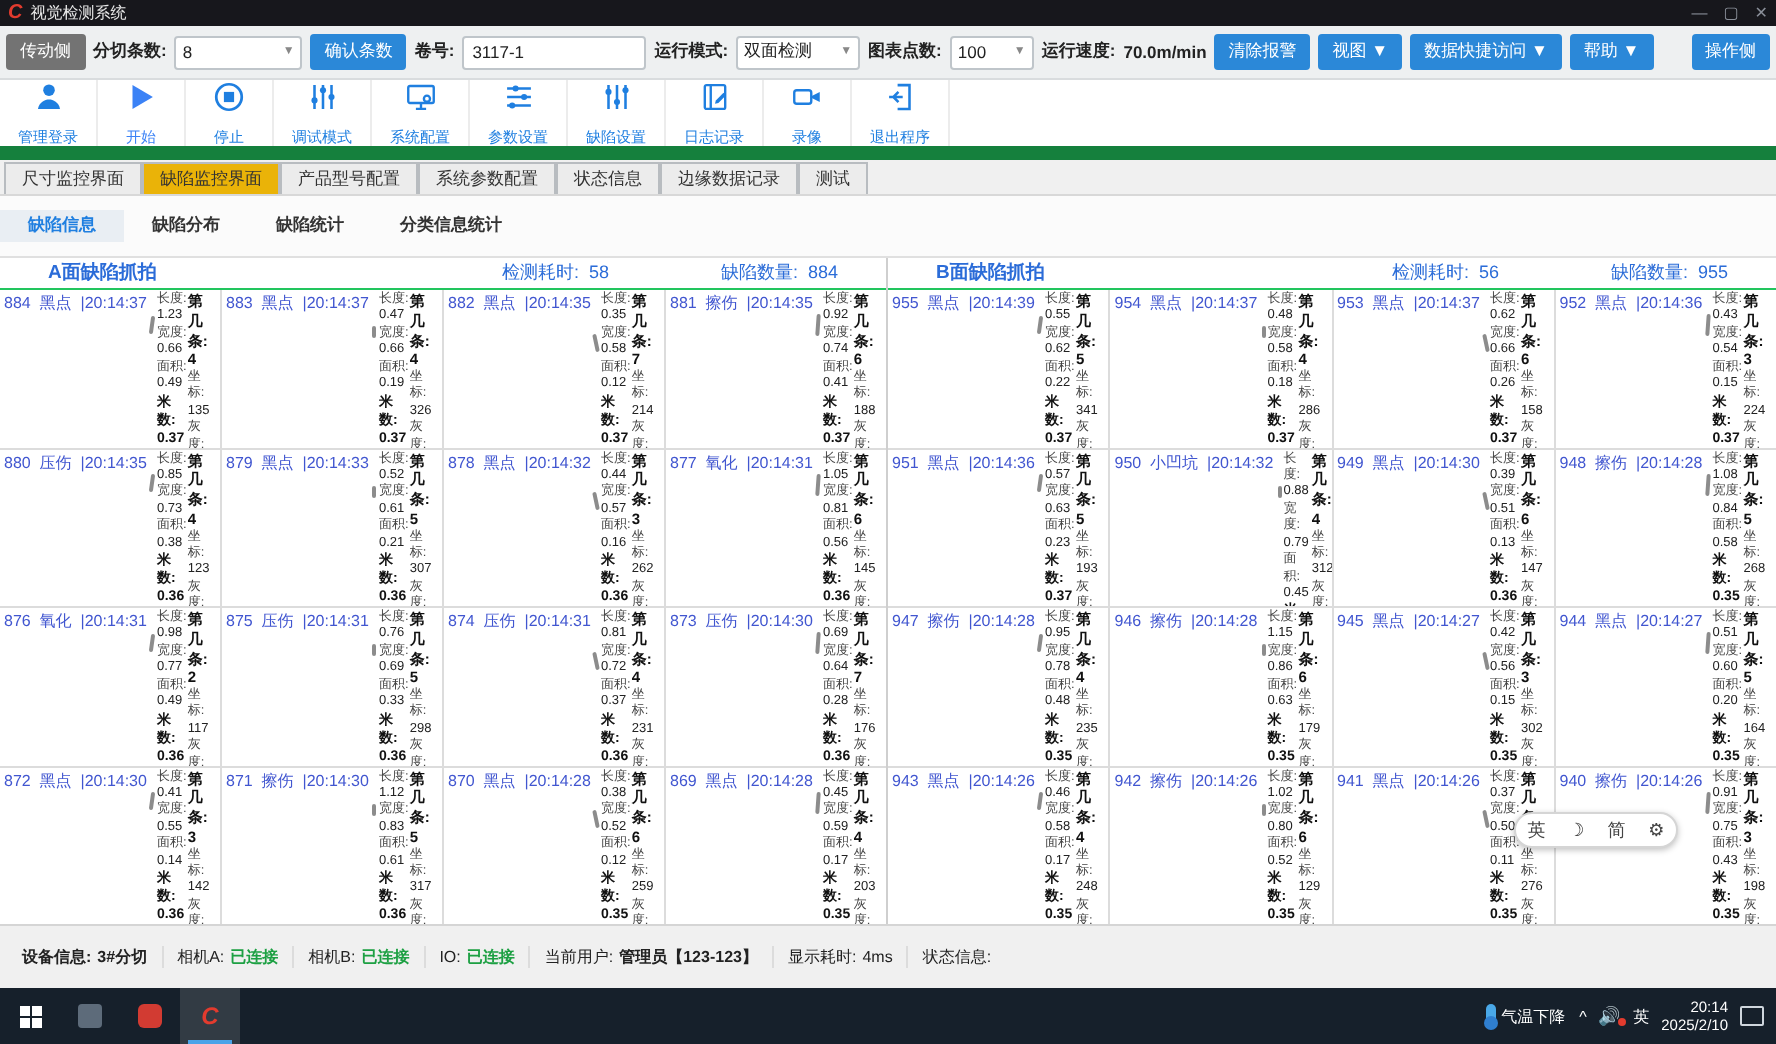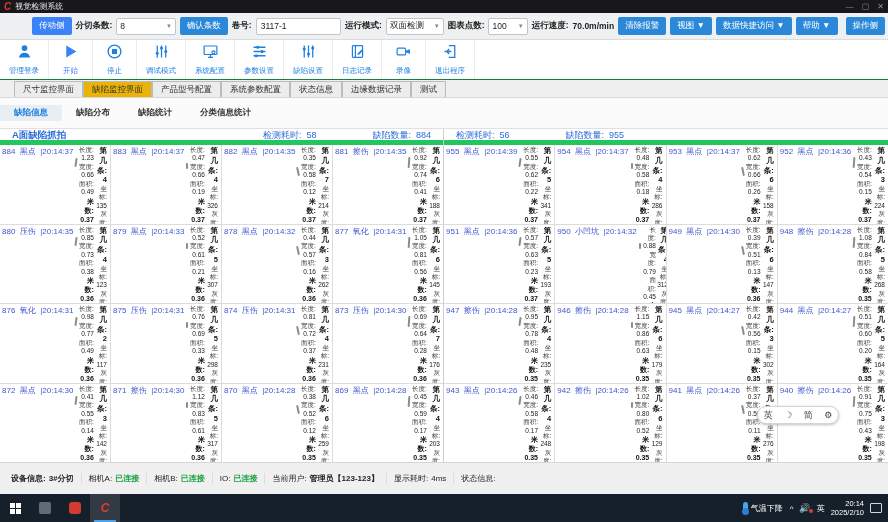--- a/index.html
+++ b/index.html
@@ -8,65 +8,65 @@
 
   
   .titlebar { height:13px; background:#17171c; color:#e8e8e8; display:flex; align-items:center; padding:0 4px; font-size:8px; flex:0 0 auto;}
   .logo { color:#e23b2e; font-weight:bold; font-style:italic; font-size:10px; margin-right:4px; line-height:10px;}
   .win-ctrls { margin-left:auto; display:flex; gap:8px; color:#8a8f99; font-size:8px;}
   .win-ctrls span{cursor:default;}
 
   
   .toolbar1 { height:27px; background:#eef0f1; border-bottom:1px solid #d9dcde; display:flex; align-items:center; gap:4px; padding:0 3px; font-size:8.5px; flex:0 0 auto; white-space:nowrap;}
   .btn { background:#2b88d8; color:#fff; border:none; border-radius:2px; font-size:8.5px; padding:3px 7px; cursor:pointer; }
-  .btn.light { background:#3b82f6;margin-left:29px; }
+  .btn.light { background:#737373; }
   .lbl { font-weight:bold; color:#222; }
   .combo { background:#fff; border:1px solid #bfc5ca; border-radius:2px; height:17px; display:flex; align-items:center; padding:0 3px; font-size:8.5px; color:#222; position:relative;}
   .combo .arr { margin-left:auto; color:#888; font-size:6px; padding-left:4px;}
   .inputbox { background:#fff; border:1px solid #bfc5ca; border-radius:2px; height:17px; display:flex; align-items:center; padding:0 4px; font-size:8.5px; color:#222;}
   .speedval { font-weight:bold; color:#222; }
   .spacer { flex:1; }
 
   
-  .ribbon { height:40px; background:#fff; border-bottom:1px solid #15803d; display:flex; align-items:stretch; flex:0 0 auto;}
+  .ribbon { height:40px; background:#fff; border-bottom:7px solid #15803d; display:flex; align-items:stretch; flex:0 0 auto;}
   .ribbon-item { display:flex; flex-direction:column; align-items:center; justify-content:center; padding:2px 9px; border-right:1px solid #ececec; color:#1f7fe0; cursor:pointer; min-width:44px;}
   .ribbon-item svg { width:17px; height:17px; }
   .ribbon-item .rlabel { font-size:7.5px; margin-top:2px; color:currentColor;}
   .ribbon-item.disabled { color:#3b82f6; }
 
   
-  .maintabs { height:17px; background:#f0f0f0; display:flex; align-items:center; padding:1px 14px 0; gap:0; font-size:8.5px; flex:0 0 auto;}
+  .maintabs { height:17px; background:#f0f0f0; display:flex; align-items:center; padding:1px 2px 0; gap:0; font-size:8.5px; flex:0 0 auto;}
   .mtab { border:1px solid #b8bcc0; border-bottom:none; background:#ececec; padding:2px 8px 1px; color:#333; cursor:pointer; }
   .mtab.active { background:#eab308; font-weight:normal; position:relative; top:0; }
 
   
   .subtabs { height:32px; background:#fbfbfb; border-top:1px solid #d8d8d8; border-bottom:1px solid #e0e0e0; display:flex; align-items:center; font-size:8.5px; flex:0 0 auto;}
   .stab { padding:2px 14px; color:#333; font-weight:bold; cursor:pointer;}
   .stab.active { color:#1f7fe0; background:#e9eef3; }
 
   
   .panels { flex:1; display:flex; background:#eee; min-height:0;}
   .panel { width:444px; display:flex; flex-direction:column; border-right:1px solid #cfcfcf; background:#fff; min-height:0;}
   .panel:last-child{border-right:none;}
-  .panel-hd { height:16px; display:flex; padding:0 12px; font-size:9px; color:#2b6cd8; border-bottom:5px solid #22c55e; flex:0 0 auto;}
+  .panel-hd { height:16px; display:flex; align-items:center; padding:0 24px; font-size:9px; color:#2b6cd8; border-bottom:1px solid #22c55e; flex:0 0 auto;}
   .panel-title { font-weight:bold; font-size:9.5px; flex:1;}
   .panel-time { margin-right:56px; }
   .grid { flex:1; display:grid; grid-template-columns:repeat(4,1fr); grid-template-rows:repeat(4,1fr); gap:1px; background:#dcdcdc; min-height:0;}
   .card { background:#fff; display:flex; flex-direction:row; overflow:hidden; cursor:pointer;}
   .card-hd { height:12px; font-size:8px; color:#4156d0; padding:1px 2px 0; white-space:nowrap; overflow:hidden; flex:0 0 auto;}
   .card-img { height:43px; position:relative; flex:0 0 auto;}
   .card-img.t0 { background:linear-gradient(90deg,#0c0c0c 0 19%,#c6c6c6 21%,#d8d8d8 45%,#cccccc 62%,#d4d4d4 79%,#0c0c0c 81% 100%);}
   .card-img.t1 { background:linear-gradient(90deg,#0c0c0c 0 19%,#a2a2a2 21%,#bcbcbc 45%,#aaaaaa 62%,#b6b6b6 79%,#0c0c0c 81% 100%);}
   .card-img.t2 { background:linear-gradient(90deg,#0c0c0c 0 19%,#8b8b8b 21%,#a4a4a4 45%,#909090 62%,#9e9e9e 79%,#0c0c0c 81% 100%);}
   .card-img::after { content:""; position:absolute; width:2px; height:9px; left:50%; top:38%; background:rgba(45,45,45,.55); border-radius:1px;}
   .card:nth-child(4n+1) .card-img::after { left:46%; top:30%; transform:rotate(8deg);}
   .card:nth-child(4n+2) .card-img::after { left:57%; top:42%; height:6px;}
   .card:nth-child(4n+3) .card-img::after { left:40%; top:50%; transform:rotate(-12deg);}
   .card:nth-child(4n)   .card-img::after { left:62%; top:28%; height:11px; transform:rotate(4deg);}
-  .card-info { flex:1; display:flex; font-size:6.5px; line-height:1.3; color:#444; padding:1px 3px; min-height:0;text-align:right;}
+  .card-info { flex:1; display:flex; font-size:6.5px; line-height:1.3; color:#444; padding:1px 3px; min-height:0;}
   .ci-left { width:54%; }
   .ci-right { width:46%; }
   .ci-row .v { color:#222; }
   .ci-strip { font-size:7.5px; font-weight:bold; color:#111; }
   .ci-meters { font-weight:bold; color:#111; font-size:7px;}
 
   
   .langbar { position:absolute; left:757px; top:406px; width:82px; height:18px; background:#fff; border:1px solid #d5d5d5; border-radius:9px; box-shadow:0 1px 3px rgba(0,0,0,.25); display:flex; align-items:center; justify-content:space-around; font-size:9px; color:#444; z-index:5;}
   .langbar span{cursor:pointer;}
 
@@ -515,20 +515,21 @@
                 <div class="ci-strip">第几条: 4</div>
                 <div class="ci-row">坐标: <span class="v">203</span></div>
                 <div class="ci-row">灰度: <span class="v">0.52</span></div>
               </div>
             </div>
           </div>
         </div>
       </div>
       <div class="panel">
         <div class="panel-hd">
+          <span class="panel-title">B面缺陷抓拍</span>
           <span class="panel-time">检测耗时:&nbsp;&nbsp;56</span>
           <span>缺陷数量:&nbsp;&nbsp;955</span>
         </div>
         <div class="grid">
           <div class="card">
             <div class="card-hd">955&nbsp; 黑点&nbsp; |20:14:39</div>
             <div class="card-img t1"></div>
             <div class="card-info">
               <div class="ci-left">
                 <div class="ci-row">长度: <span class="v">0.55</span></div>

